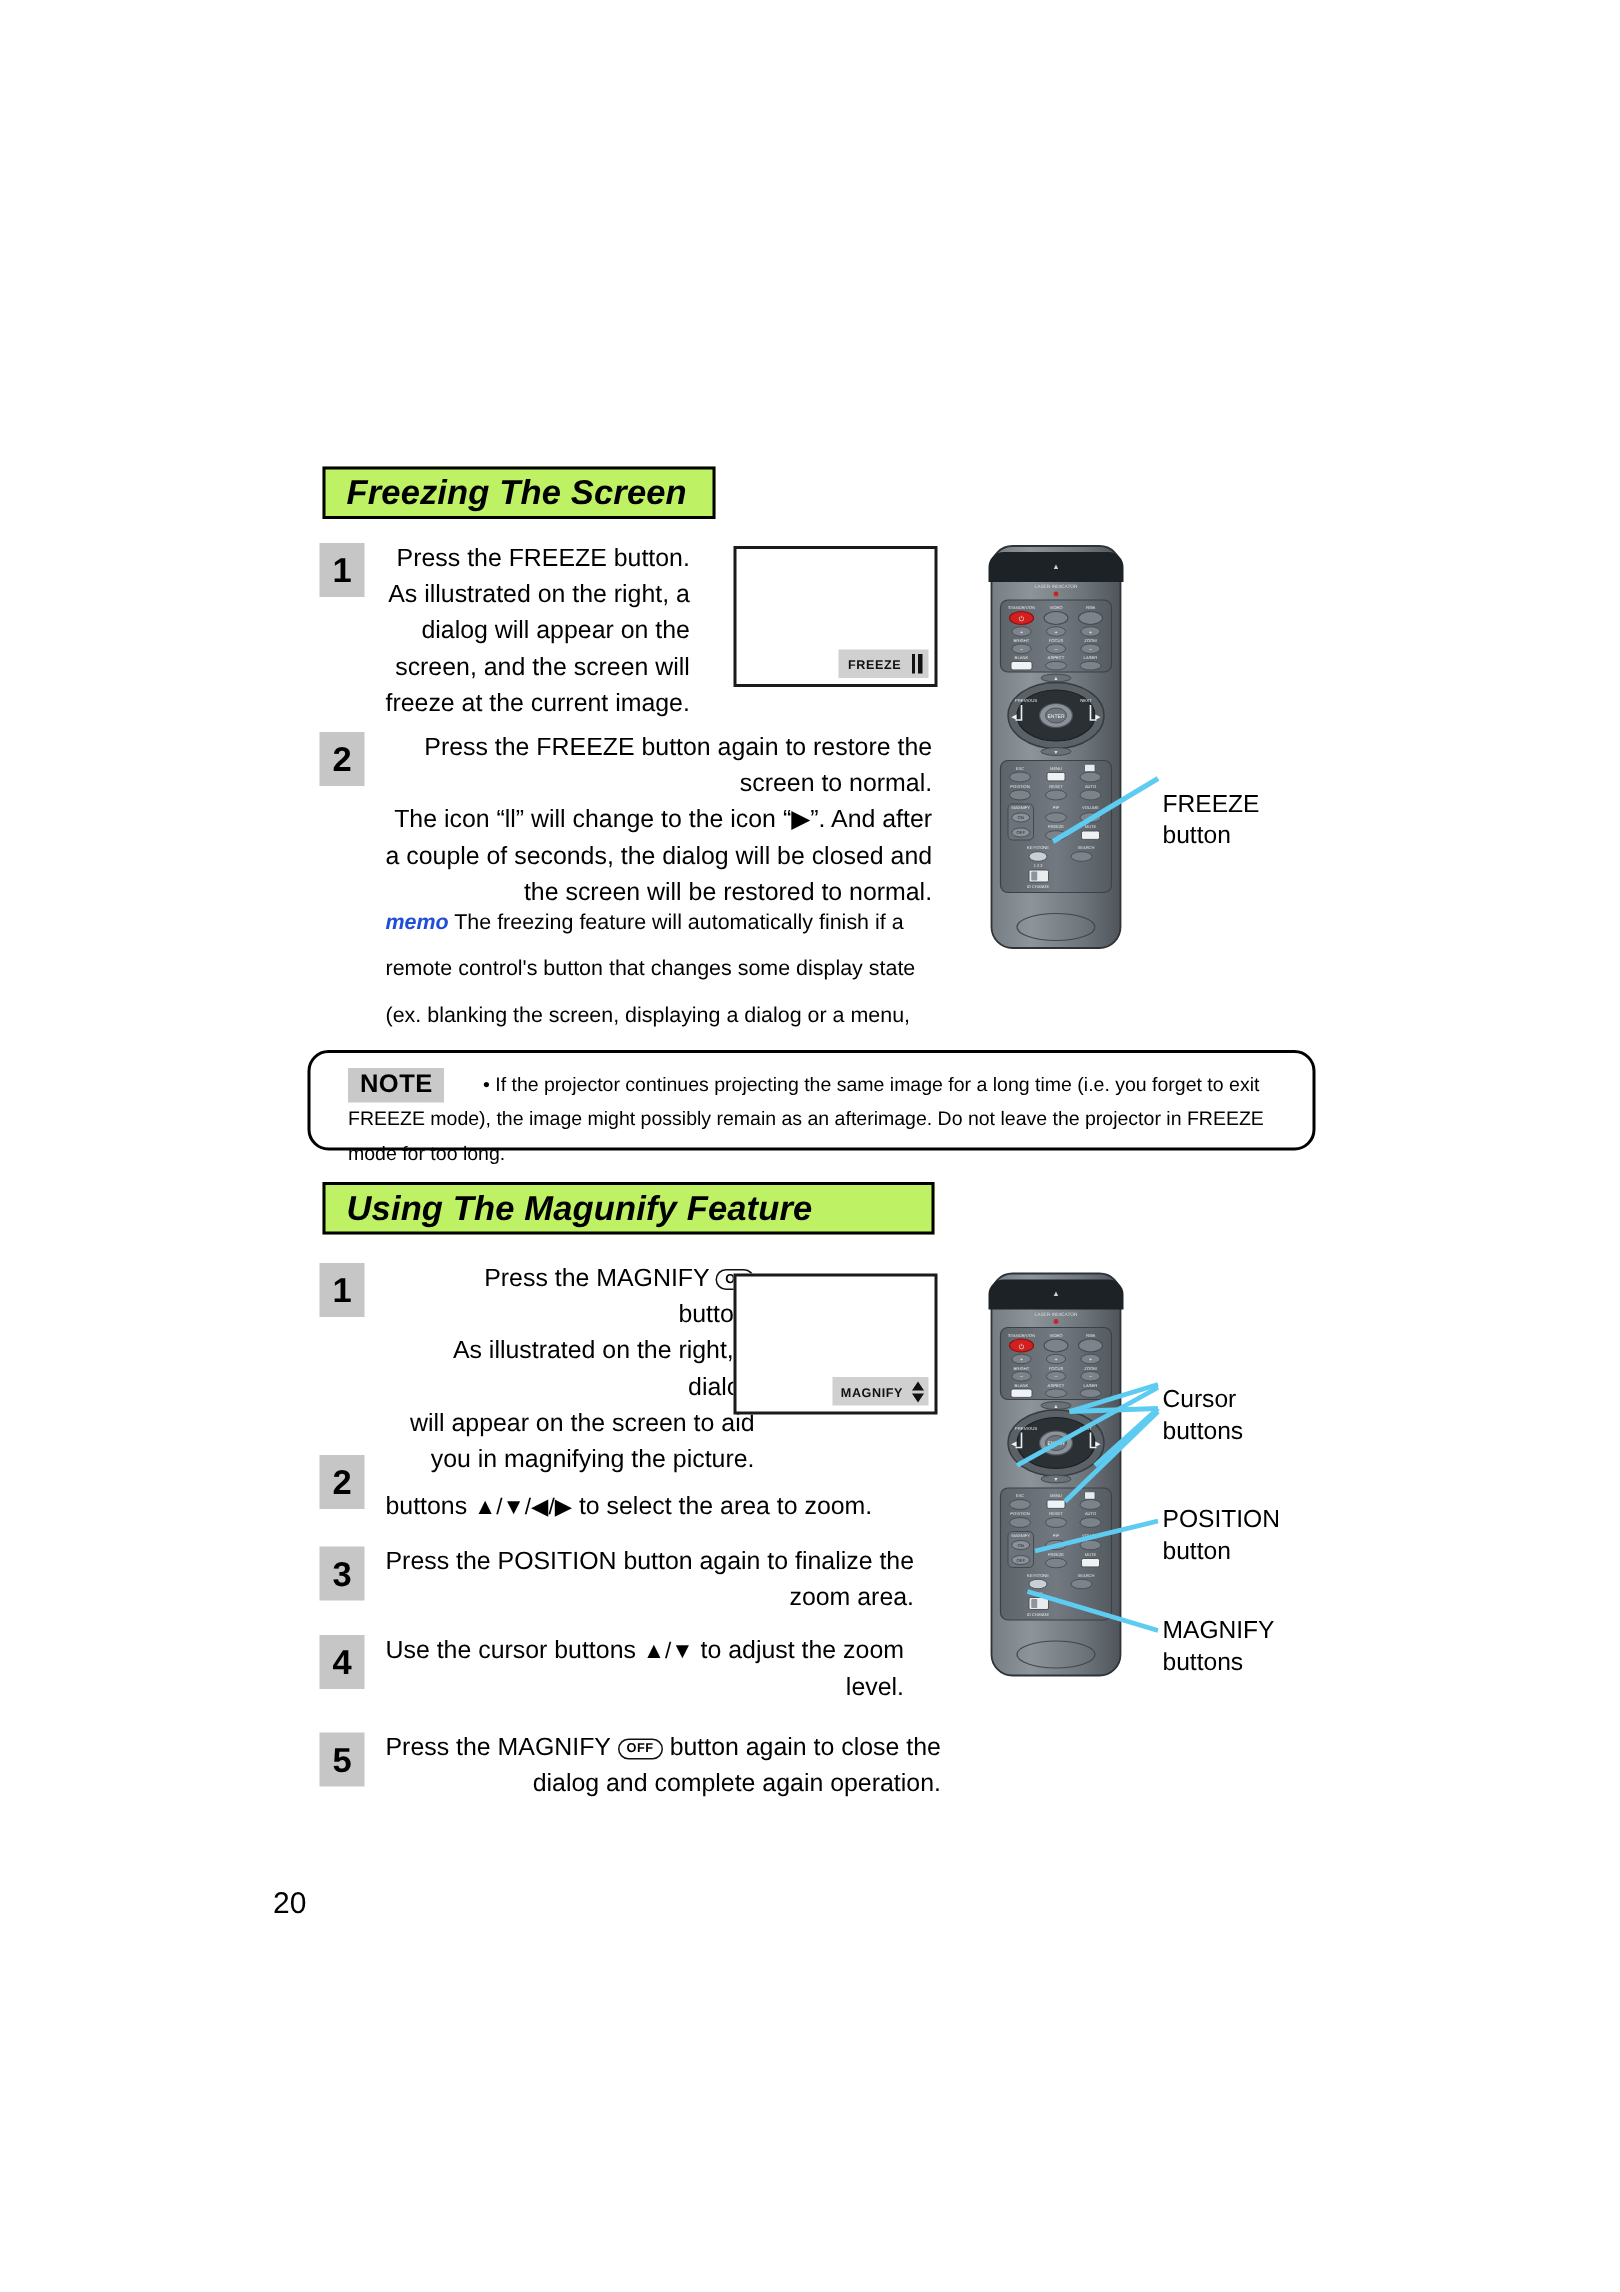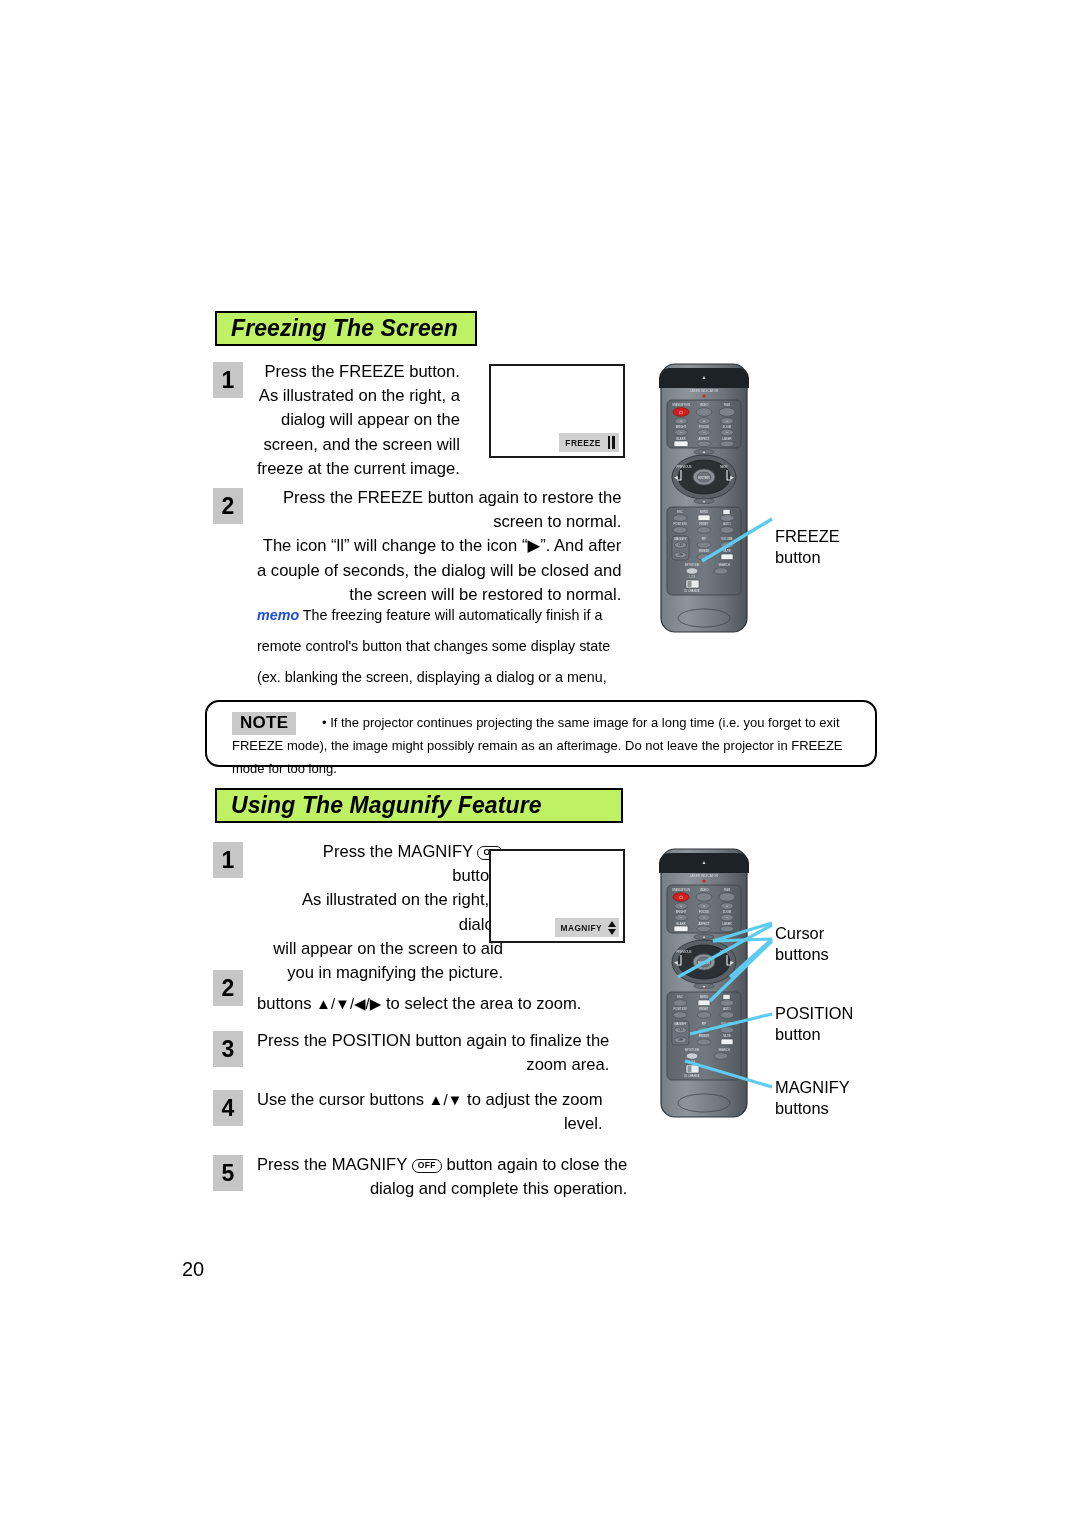--- a/index.html
+++ b/index.html
@@ -437,21 +437,21 @@
     <div class="step-body" style="white-space:normal;">
       <span>Use the cursor buttons </span><span class="arw">▲/▼</span><span> to adjust the zoom</span><br>
       <span>level.</span>
     </div>
   </div>
 
   <div class="step" style="left:213px; top:1155px; width:420px;">
     <div class="step-num">5</div>
     <div class="step-body" style="white-space:normal;">
       <span>Press the MAGNIFY </span><span class="pill">OFF</span><span> button again to close the</span><br>
-      <span>dialog and complete this operation.</span>
+      <span>dialog and complete again operation.</span>
     </div>
   </div>
 
 
   <svg class="remote" style="left:653px; top:845px;" width="102" height="275" viewBox="0 0 102 275">
     <defs>
       <linearGradient id="bodyg2" x1="0" y1="0" x2="1" y2="0">
         <stop offset="0" stop-color="#767d83"></stop>
         <stop offset="0.30" stop-color="#8d949a"></stop>
         <stop offset="0.72" stop-color="#6d747a"></stop>

